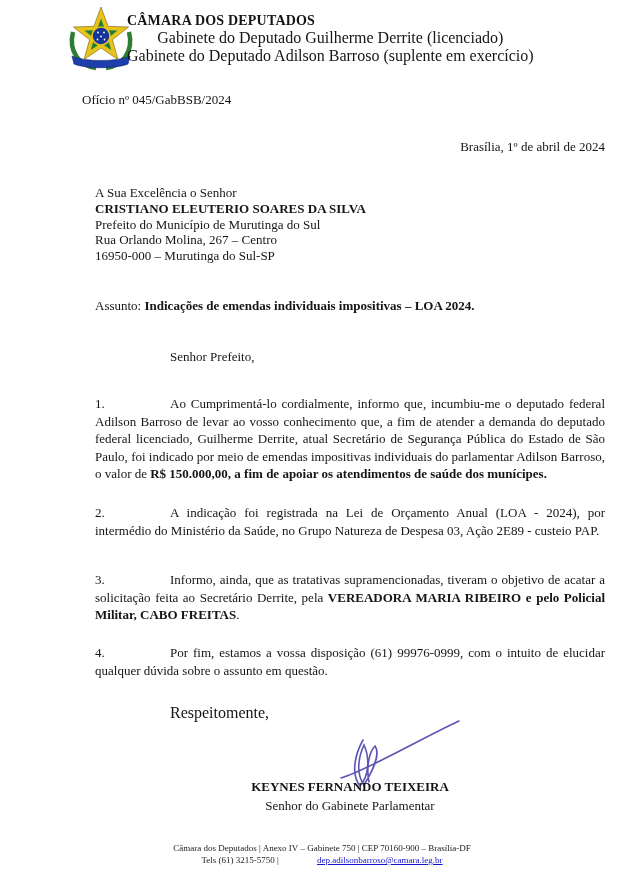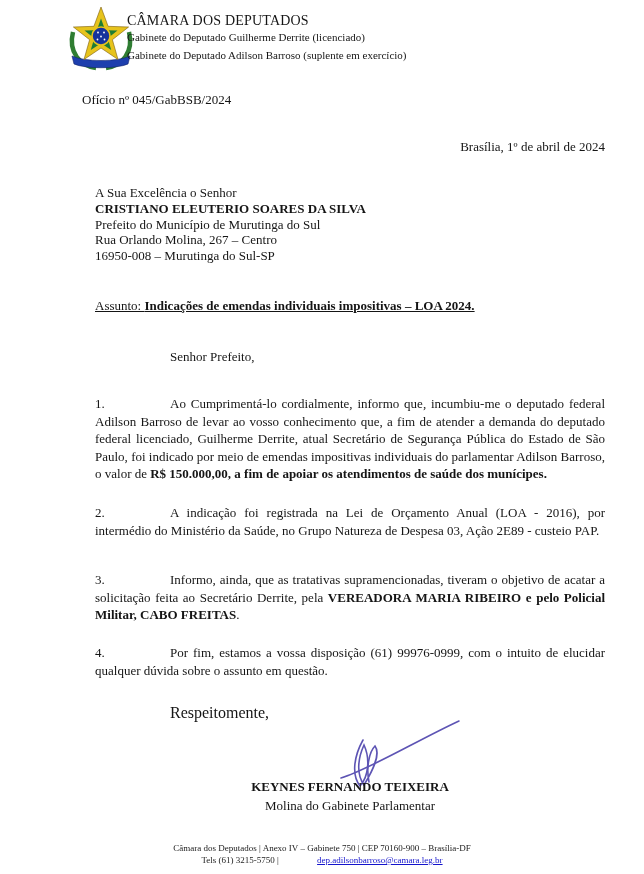--- a/index.html
+++ b/index.html
@@ -10,32 +10,32 @@
     color:#151515;
     position:relative;
     overflow:hidden;
   }
   .abs { position:absolute; }
   .b { font-weight:bold; }
 
   
   #logo { left:66px; top:4px; width:70px; height:70px; }
   #header-text { left:127px; top:13px; }
-  #org-name { font-size:14px; font-weight:normal; letter-spacing:.2px; }
-  .office-line { font-size:11px; line-height:17.5px; }
+  #org-name { font-size:14px; font-weight:bold; letter-spacing:.2px; }
+  .office-line { font-size:16px; line-height:17.5px;text-align:center; }
 
   
   #ref { left:82px; top:92px; font-size:13px; }
   #date { right:39px; top:139px; font-size:13px;margin-left:23px; }
 
   
   #recipient { left:95px; top:185px; font-size:13px; line-height:15.8px; }
 
   
-  #subject { left:95px; top:298px; width:510px; font-size:13px;text-decoration:underline; }
+  #subject { left:95px; top:298px; width:510px; font-size:13px; }
 
   
   #greeting { left:170px; top:349px; font-size:13px; }
   #closing { left:170px; top:704px; font-size:16px; }
 
   
   .para {
     left:95px; width:510px;
     font-size:13px; line-height:17.6px;
     text-align:justify;
@@ -80,35 +80,35 @@
 </div>
 
 <div id="ref" class="abs">Ofício nº 045/GabBSB/2024</div>
 <div id="date" class="abs">Brasília, 1º de abril de 2024</div>
 
 <div id="recipient" class="abs">
   <div>A Sua Excelência o Senhor</div>
   <div class="b">CRISTIANO ELEUTERIO SOARES DA SILVA</div>
   <div>Prefeito do Município de Murutinga do Sul</div>
   <div>Rua Orlando Molina, 267 – Centro</div>
-  <div>16950-008 – Murutinga do Sul-SP</div>
+  <div>16950-000 – Murutinga do Sul-SP</div>
 </div>
 
 <div id="subject" class="abs">
   <span>Assunto: </span><span class="b">Indicações de emendas individuais impositivas – LOA 2024.</span>
 </div>
 
 <div id="greeting" class="abs">Senhor Prefeito,</div>
 
 <p id="para-1" class="para abs">
   <span class="pnum">1.</span><span>Ao Cumprimentá-lo cordialmente, informo que, incumbiu-me o deputado federal Adilson Barroso de levar ao vosso conhecimento que, a fim de atender a demanda do deputado federal licenciado, Guilherme Derrite, atual Secretário de Segurança Pública do Estado de São Paulo, foi indicado por meio de emendas impositivas individuais do parlamentar Adilson Barroso, o valor de </span><span class="b">R$ 150.000,00, a fim de apoiar os atendimentos de saúde dos munícipes.</span>
 </p>
 
 <p id="para-2" class="para abs">
-  <span class="pnum">2.</span><span>A indicação foi registrada na Lei de Orçamento Anual (LOA - 2016), por intermédio do Ministério da Saúde, no Grupo Natureza de Despesa 03, Ação 2E89 - custeio PAP.</span>
+  <span class="pnum">2.</span><span>A indicação foi registrada na Lei de Orçamento Anual (LOA - 2024), por intermédio do Ministério da Saúde, no Grupo Natureza de Despesa 03, Ação 2E89 - custeio PAP.</span>
 </p>
 
 <p id="para-3" class="para abs">
   <span class="pnum">3.</span><span>Informo, ainda, que as tratativas supramencionadas, tiveram o objetivo de acatar a solicitação feita ao Secretário Derrite, pela </span><span class="b">VEREADORA MARIA RIBEIRO e pelo Policial Militar, CABO FREITAS</span><span>.</span>
 </p>
 
 <p id="para-4" class="para abs">
   <span class="pnum">4.</span><span>Por fim, estamos a vossa disposição (61) 99976-0999, com o intuito de elucidar qualquer dúvida sobre o assunto em questão.</span>
 </p>
 
@@ -116,20 +116,20 @@
 
 <svg id="sig-svg" class="abs" viewBox="0 0 130 70" xmlns="http://www.w3.org/2000/svg">
   <g stroke="#5d54b4" stroke-width="1.6" fill="none" stroke-linecap="round">
     <path d="M8,60 C35,52 85,22 126,3"></path>
     <path d="M30,22 C20,40 19,58 27,68 C36,58 37,40 31,27 C25,40 23,56 31,67"></path>
     <path d="M31,67 C40,52 48,36 42,28 C36,34 33,50 36,64"></path>
   </g>
 </svg>
 
 <div id="sig-name" class="abs">KEYNES FERNANDO TEIXEIRA</div>
-<div id="sig-title" class="abs">Molina do Gabinete Parlamentar</div>
+<div id="sig-title" class="abs">Senhor do Gabinete Parlamentar</div>
 
 <div id="footer" class="abs">
   <div>Câmara dos Deputados | Anexo IV – Gabinete 750 | CEP 70160-900 – Brasília-DF</div>
   <div>
     <span>Tels (61) 3215-5750 | </span><a href="#">dep.adilsonbarroso@camara.leg.br</a>
   </div>
 </div>
 
 </body></html>

